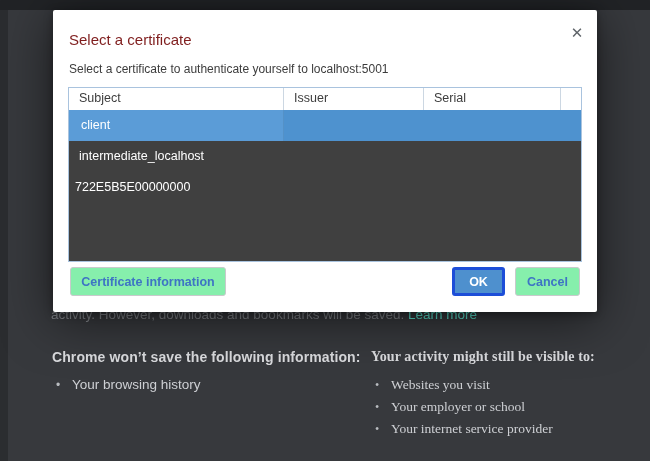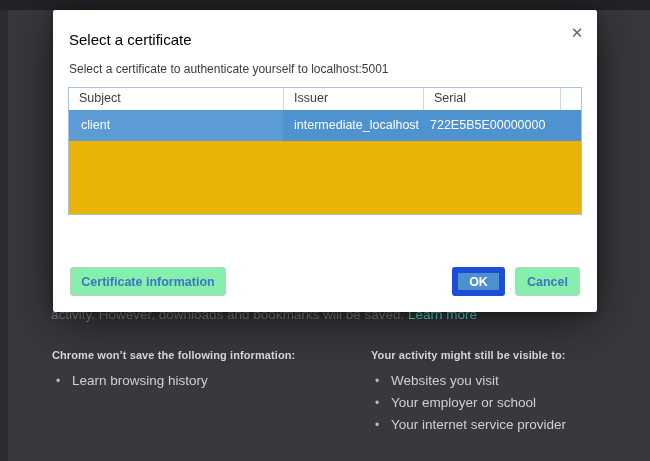--- a/index.html
+++ b/index.html
@@ -17,22 +17,22 @@
   
   .bg-line {
     position: absolute; left: 51px; top: 307px; width: 560px;
     font-size: 13.5px; line-height: 15px; color: #84878c; z-index: 1;
     white-space: nowrap;
   }
   .bg-line a { color: #5eead4; text-decoration: none; }
 
   .bg-col { position: absolute; top: 349px; z-index: 1; }
   .bg-col.left { left: 52px; width: 310px; }
-  .bg-col.right { left: 371px; width: 260px; }
-  .bg-heading { font-size: 11px; font-weight: 700; color: #dbdcdf; letter-spacing: 0.1px; }
+  .bg-col.right { left: 371px; width: 260px; font-family: Liberation Serif, serif; }
+  .bg-heading { font-size: 14px; font-weight: 700; color: #dbdcdf; letter-spacing: 0.1px; }
   .bg-list { list-style: none; margin-top: 9px; padding-left: 4px; }
   .bg-list li {
     font-size: 13.5px; line-height: 22px; color: #ced0d4; font-weight: 500;
   }
   .bg-list li::before {
     content: "•"; display: inline-block; width: 16px; color: #b9bcc0; font-size: 12px;
   }
 
   
   .dialog {
@@ -40,75 +40,75 @@
     background: #ffffff; border-radius: 2px; z-index: 10;
     box-shadow: 0 8px 50px rgba(0,0,0,0.55), 0 2px 8px rgba(0,0,0,0.35);
   }
   .close-btn {
     position: absolute; top: 14px; right: 11px; width: 18px; height: 18px;
     color: #5f6469; font-size: 15px; line-height: 18px; text-align: center;
     cursor: pointer; user-select: none;
   }
   .dlg-title {
     position: absolute; left: 16px; top: 21px;
-    font-size: 15px; color: #000000;
+    font-size: 15px; color: #7f1d1d;
   }
   .dlg-subtitle {
     position: absolute; left: 16px; top: 52px;
     font-size: 12px; color: #3c3c3c;
   }
 
   
   .cert-table {
-    position: absolute; left: 15px; top: 77px; width: 514px; height: 128px;
-    border: 1px solid #a9c3de; background: #eab308; overflow: hidden;
+    position: absolute; left: 15px; top: 77px; width: 514px; height: 175px;
+    border: 1px solid #a9c3de; background: #404040; overflow: hidden;
   }
   .tbl-header { display: flex; height: 22px; background: #fff; }
   .tbl-header .cell {
     font-size: 12.5px; color: #3d3d3d; line-height: 21px;
     padding-left: 10px; border-right: 1px solid #ccd7e2; overflow: hidden;
   }
   .tbl-header .cell:last-child { border-right: none; }
   .col-subject { width: 215px; flex: 0 0 auto; }
   .col-issuer  { width: 140px; flex: 0 0 auto; }
   .col-serial  { width: 137px; flex: 0 0 auto; }
   .col-extra   { flex: 1 1 auto; padding-left: 0 !important; }
 
-  .tbl-row { display: flex; height: 31px; background: #4e92cf; cursor: default; }
+  .tbl-row { display: flex; height: 31px; background: #4e92cf; cursor: default; flex-direction: column; }
   .tbl-row .cell {
     font-size: 12.5px; color: #ffffff; line-height: 31px;
     overflow: hidden; white-space: nowrap;
   }
   .tbl-row .col-subject { background: #5b9cd7; padding-left: 12px; border-right: 1px solid rgba(0,0,0,0.07); }
   .tbl-row .col-issuer { padding-left: 10px; }
   .tbl-row .col-serial { padding-left: 6px; }
 
   
   .btn {
     position: absolute; top: 257px; height: 29px;
     display: flex; align-items: center; justify-content: center;
     font-size: 12.5px; font-weight: 600; border-radius: 3px; cursor: pointer;
   }
   .btn.outline { background: #86efac; border: 1px solid #c9cacc; color: #3e74c4; }
   .btn-certinfo { left: 17px; width: 156px; }
-  .btn-ok { left: 399px; width: 53px; background: #4e90ce; border: 6px solid #1d4ed8; color: #ffffff; }
+  .btn-ok { left: 399px; width: 53px; background: #4e90ce; border: 3px solid #1d4ed8; color: #ffffff; }
   .btn-cancel { left: 462px; width: 65px; }
 </style>
 </head>
 <body>
 
 <div class="top-strip"></div>
 <div class="left-strip"></div>
 
 <div class="bg-line"><span>activity. However, downloads and bookmarks will be saved. </span><a href="#">Learn more</a></div>
 
 <div class="bg-col left">
   <div class="bg-heading">Chrome won’t save the following information:</div>
   <ul class="bg-list">
-    <li>Learn browsing history</li>
+    <li>Your browsing history</li>
   </ul>
 </div>
 
 <div class="bg-col right">
   <div class="bg-heading">Your activity might still be visible to:</div>
   <ul class="bg-list">
     <li>Websites you visit</li>
     <li>Your employer or school</li>
     <li>Your internet service provider</li>
   </ul>

